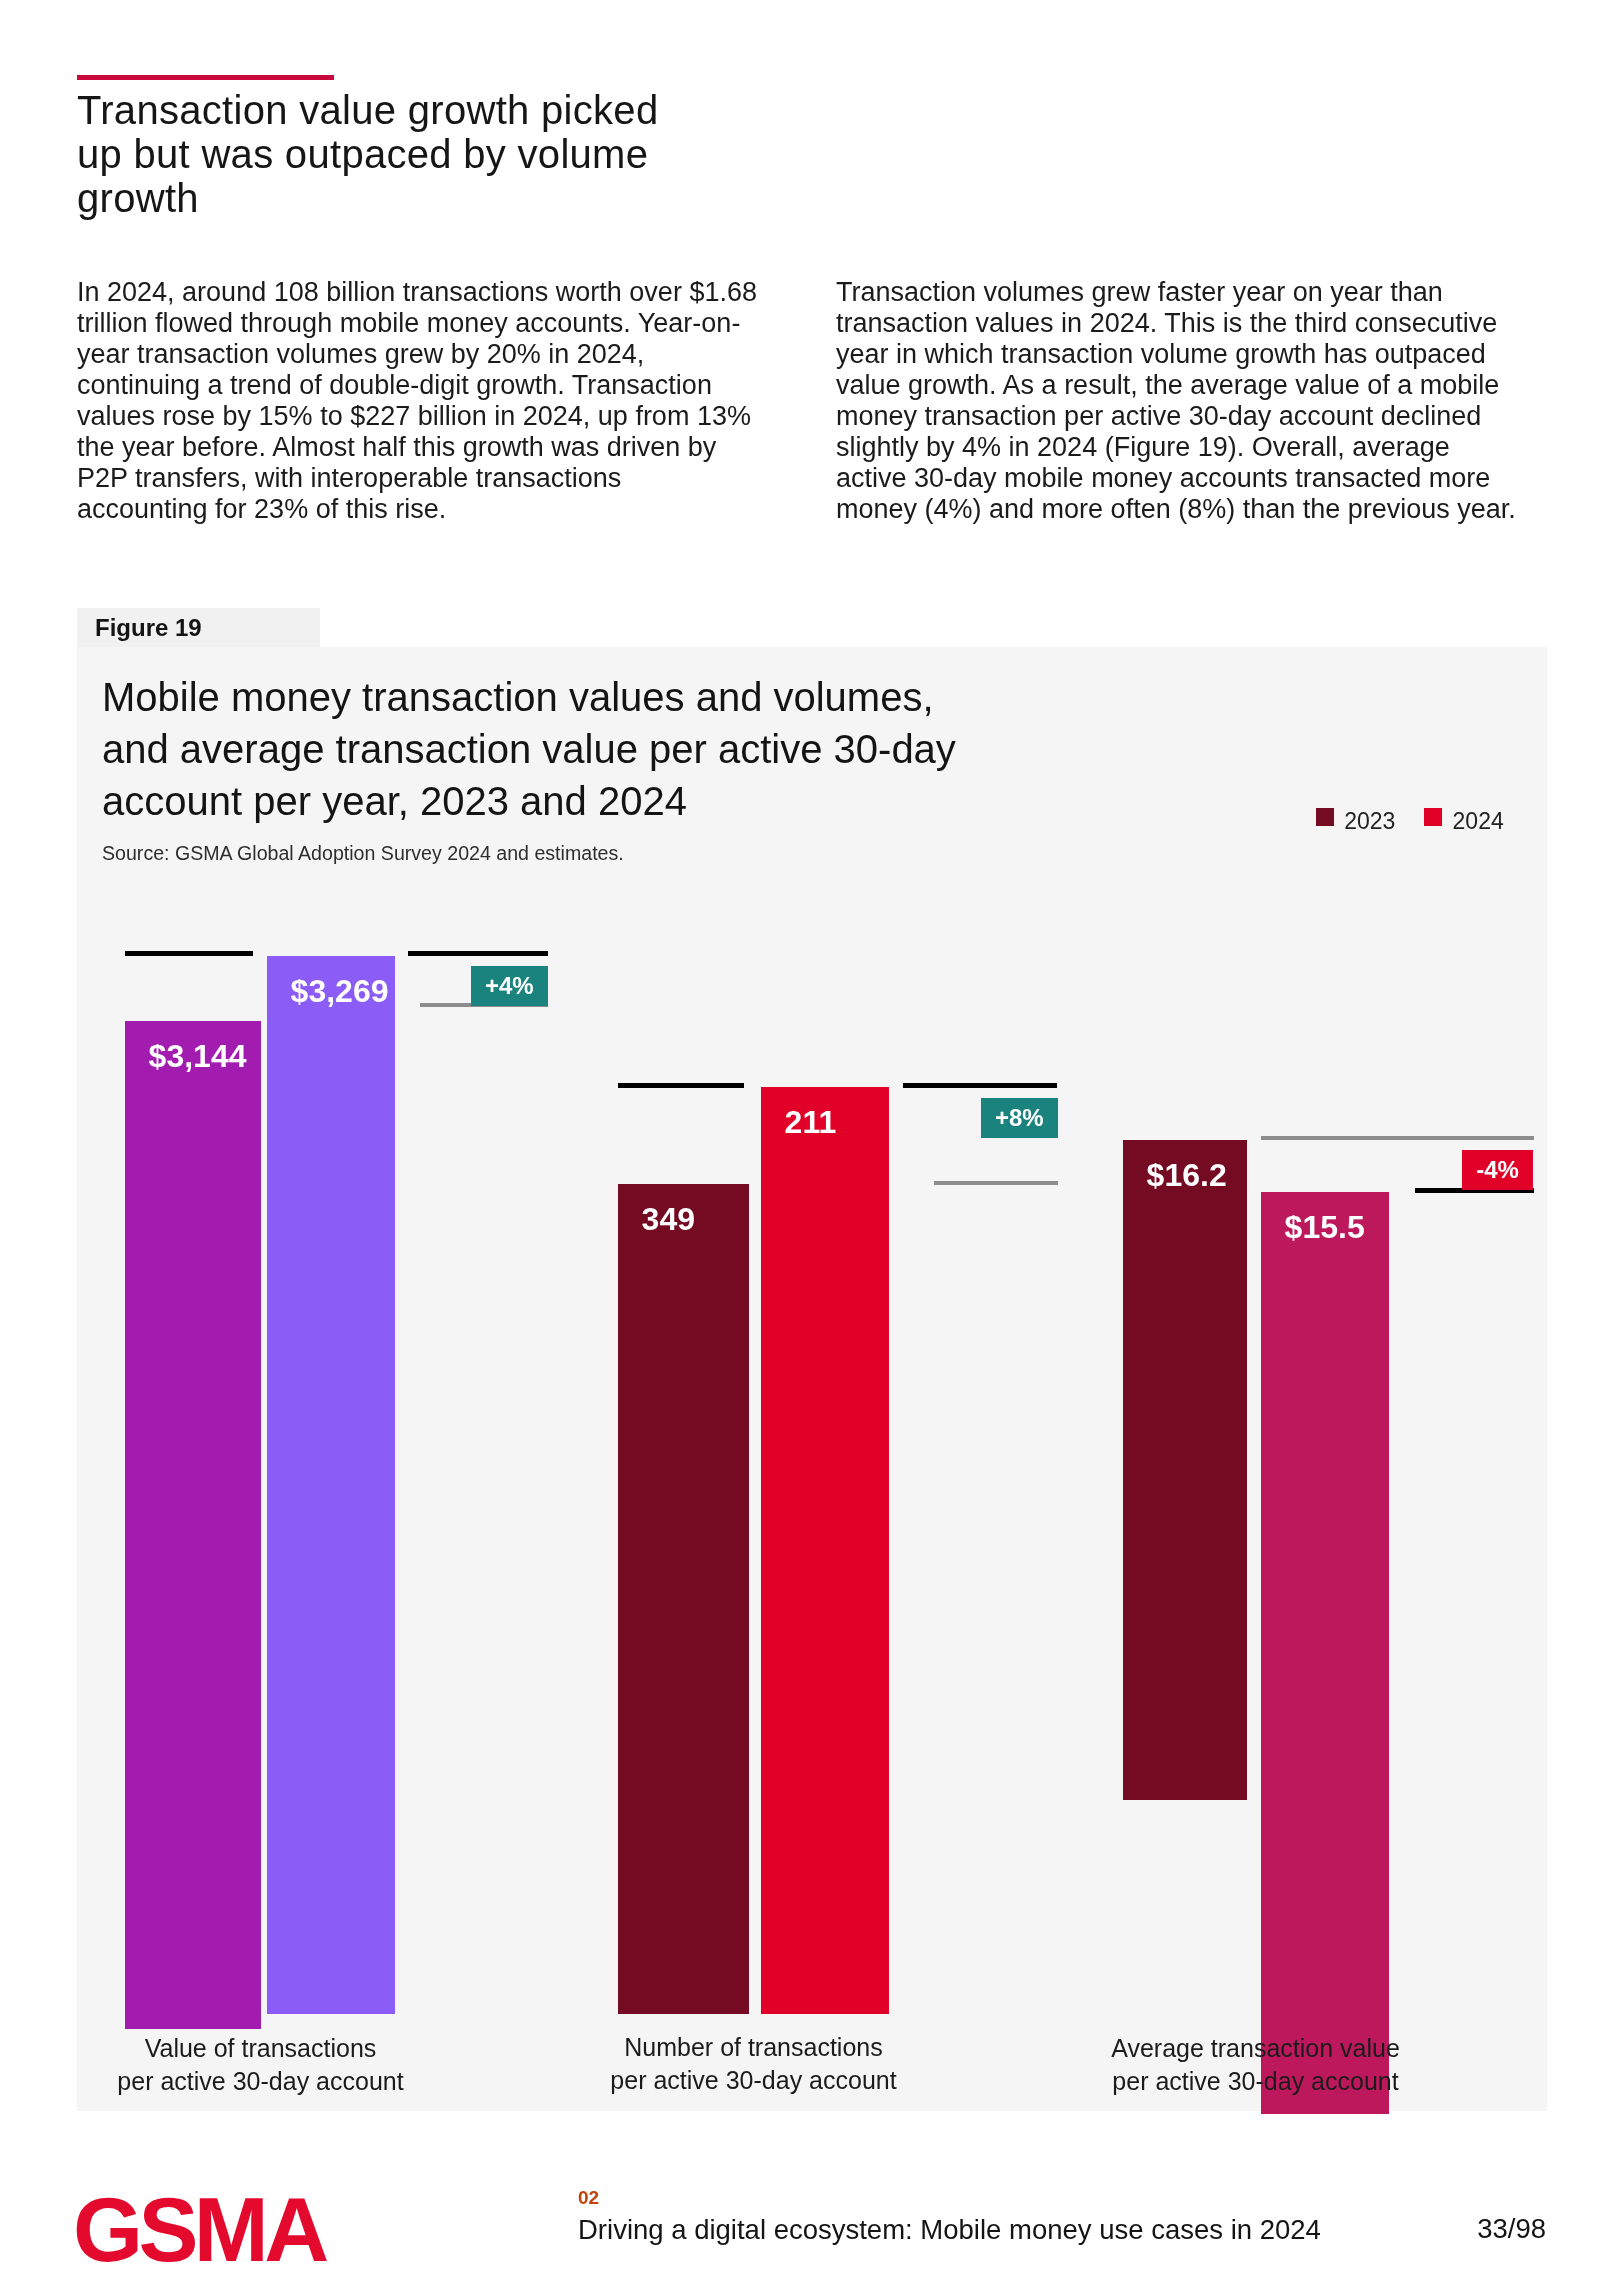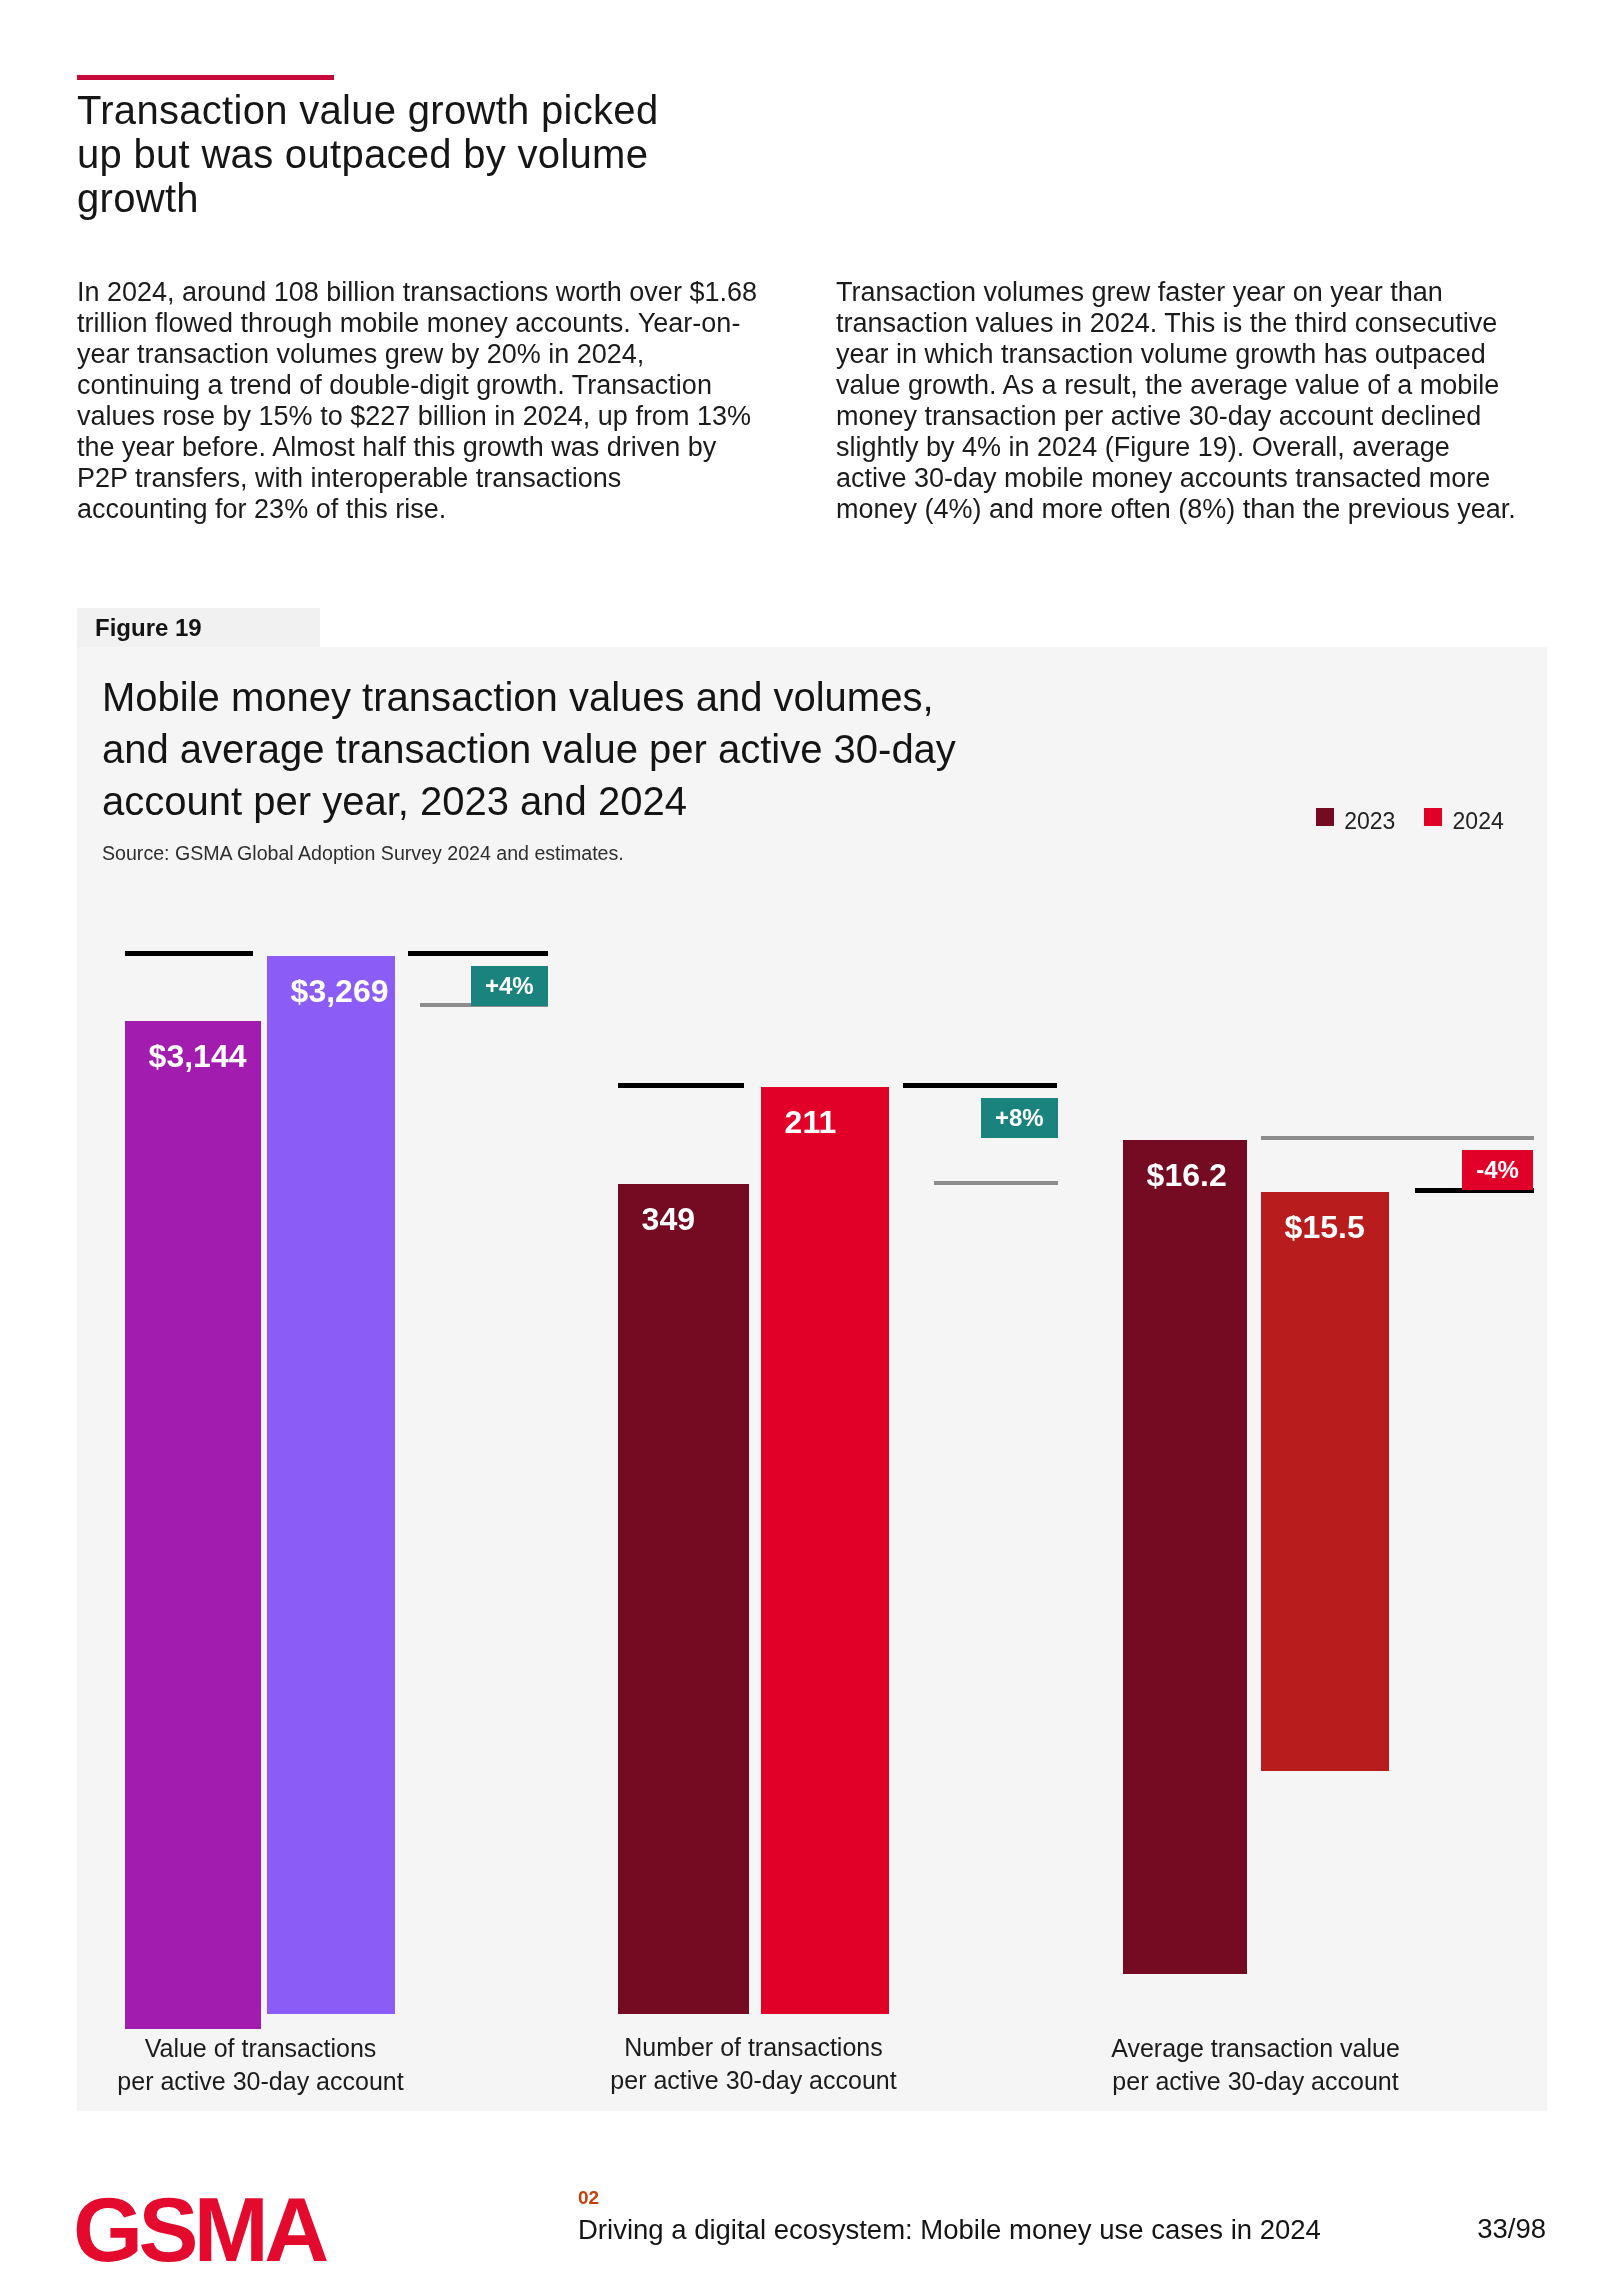--- a/index.html
+++ b/index.html
@@ -95,24 +95,24 @@
         </div>
         <div class="bar" style="left: 684px; width: 128px; top: 440px; height: 927px; background: rgb(224, 0, 40);">
           <span class="bar-value">211</span>
         </div>
         <div class="level-line black" style="left: 541px; width: 126px; top: 436px;"></div>
         <div class="level-line black" style="left: 826px; width: 154px; top: 436px;"></div>
         <div class="level-line gray" style="left: 857px; width: 124px; top: 534px;"></div>
         <div class="badge" style="background: rgb(26, 131, 126); right: 489px; top: 451px;">+8%</div>
         <div class="group-label" style="left: 480px; width: 393px; top: 1384px;">Number of transactions
 per active 30-day account</div>
-        <div class="bar" style="left: 1046px; width: 124px; top: 493px; height: 834px; background: rgb(116, 11, 35);">
+        <div class="bar" style="left: 1046px; width: 124px; top: 493px; height: 660px; background: rgb(116, 11, 35);">
           <span class="bar-value">$16.2</span>
         </div>
-        <div class="bar" style="left: 1184px; width: 128px; top: 545px; height: 579px; background: #b91c1c;">
+        <div class="bar" style="left: 1184px; width: 128px; top: 545px; height: 922px; background: #be185d;">
           <span class="bar-value">$15.5</span>
         </div>
         <div class="level-line black" style="left: 1338px; width: 119px; top: 541px;"></div>
         <div class="level-line gray" style="left: 1184px; width: 273px; top: 489px;"></div>
         <div class="badge" style="background: rgb(224, 0, 40); right: 13.7px; top: 503px;">-4%</div>
         <div class="group-label" style="left: 982px; width: 393px; top: 1385px;">Average transaction value
 per active 30-day account</div>
       </div>
   </div>
 

